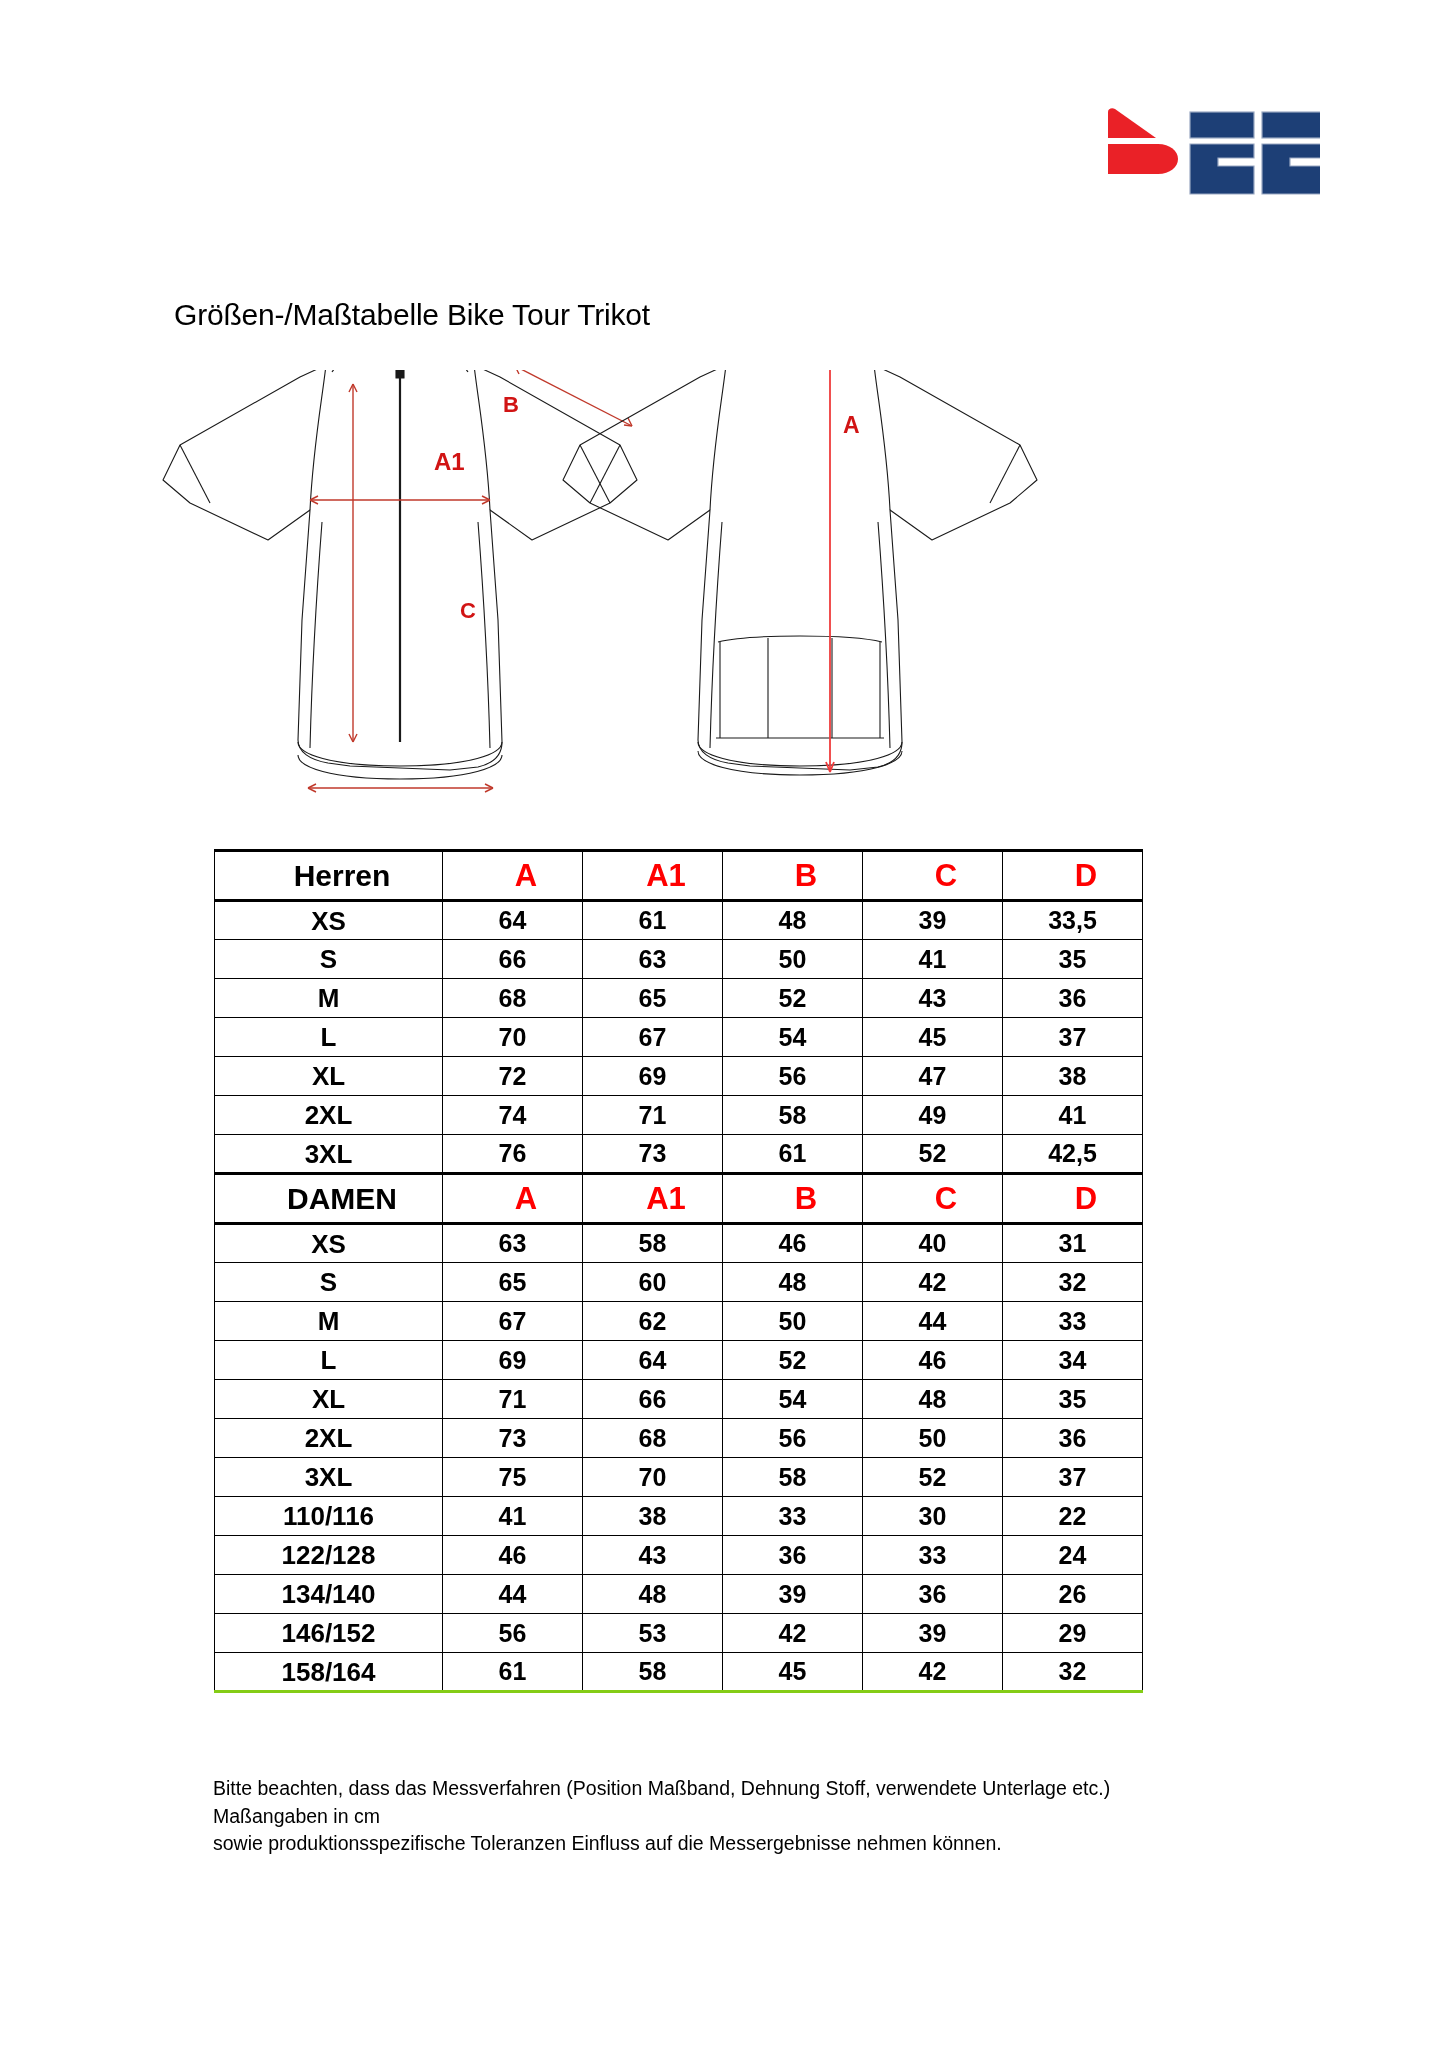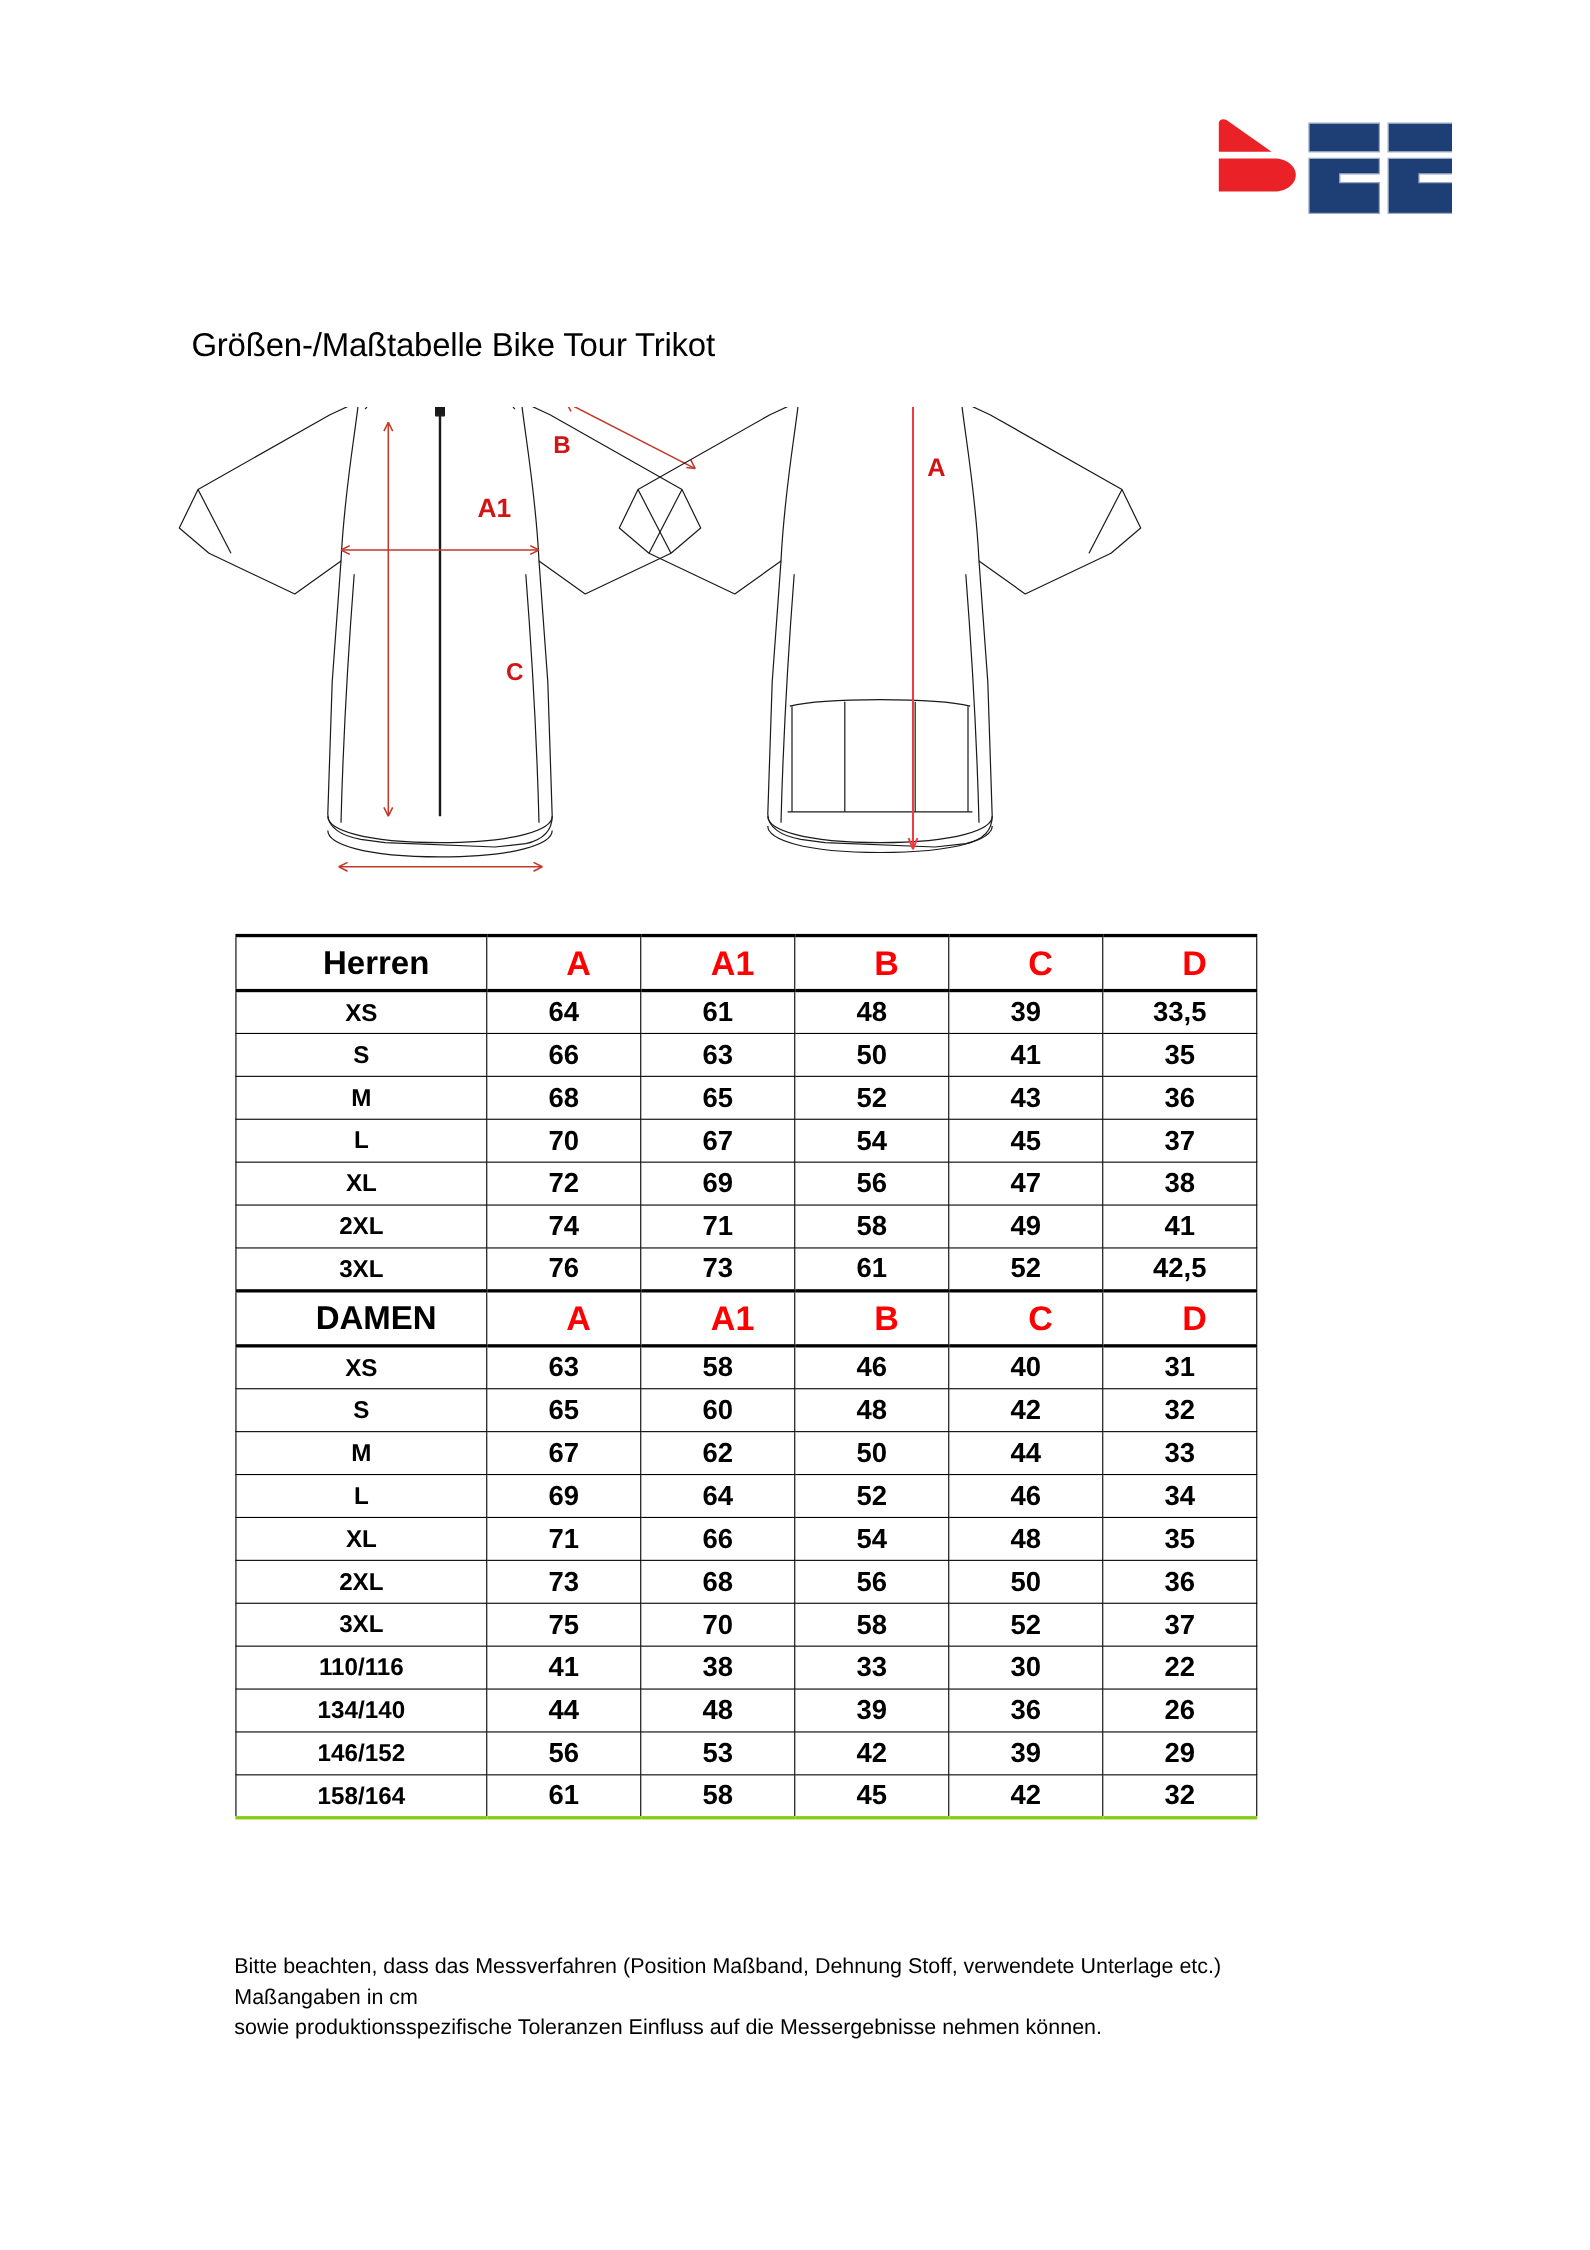--- a/index.html
+++ b/index.html
@@ -81,21 +81,21 @@
   tr.section-head td.label {
     font-size: 30px;
     font-weight: bold;
     color: #000;
   }
   tr.section-head td.dim {
     font-size: 31px;
     font-weight: bold;
     color: #ff0000;
   }
-  tr.data-row td.size-name { font-size: 22px; margin-top: 40px; }
+  tr.data-row td.size-name { font-size: 26px; margin-top: 40px; }
   tr.last-row td { border-bottom: 3px solid #84cc16; }
 
   
   #footnotes {
     position: absolute;
     left: 213px;
     top: 1775px;
     font-size: 19.5px;
     line-height: 1.42;
     color: #000;
@@ -401,20 +401,28 @@
         </tr>
         <tr class="data-row">
           <td class="size-name">110/116</td>
           <td>41</td>
           <td>38</td>
           <td>33</td>
           <td>30</td>
           <td>22</td>
         </tr>
         <tr class="data-row">
+          <td class="size-name">122/128</td>
+          <td>46</td>
+          <td>43</td>
+          <td>36</td>
+          <td>33</td>
+          <td>24</td>
+        </tr>
+        <tr class="data-row">
           <td class="size-name">134/140</td>
           <td>44</td>
           <td>48</td>
           <td>39</td>
           <td>36</td>
           <td>26</td>
         </tr>
         <tr class="data-row">
           <td class="size-name">146/152</td>
           <td>56</td>

